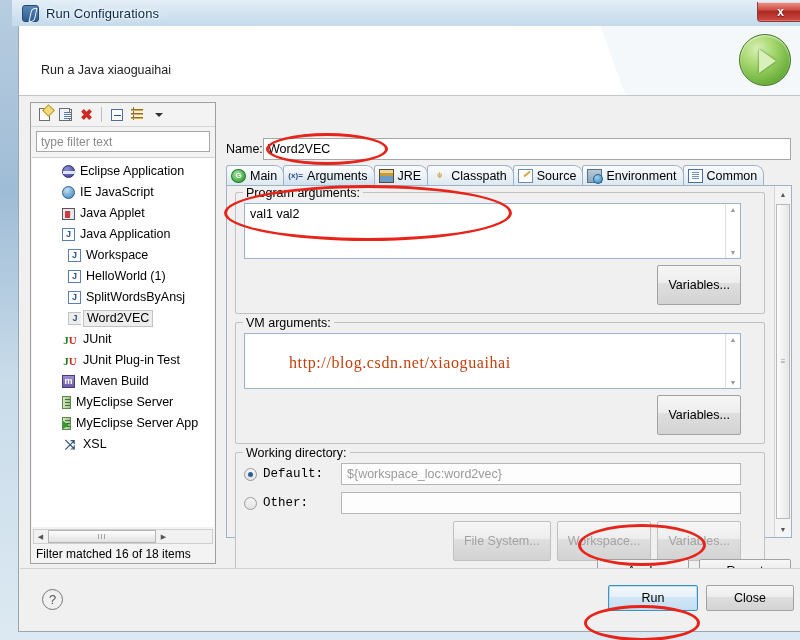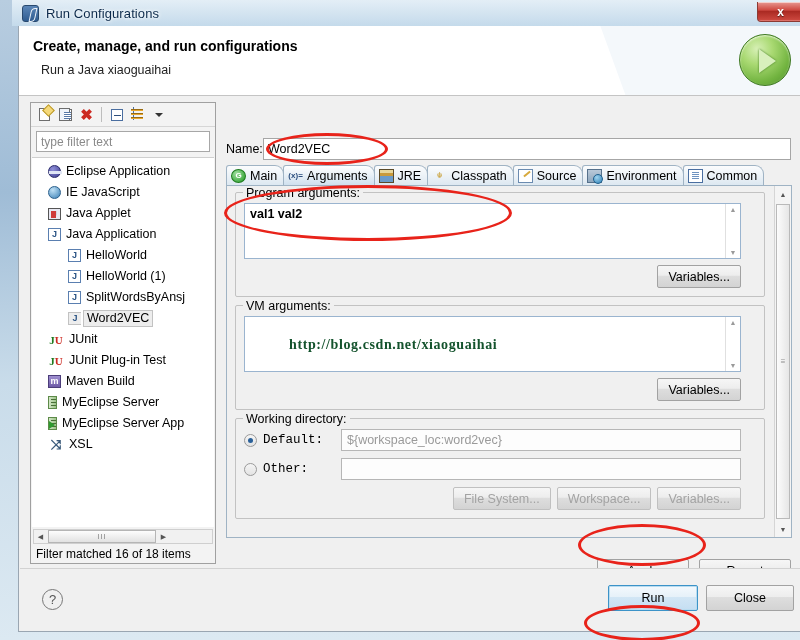--- a/index.html
+++ b/index.html
@@ -245,21 +245,21 @@
     left: 1px; right: 1px;
     top: 54px; bottom: 36px;
     background: #fff;
     border-top: 1px solid #cfcfcf;
     overflow: hidden;
     padding-top: 3px;
   }
   .tree-row {
     height: 21px;
     display: flex; align-items: center;
-    padding-left: 16px;
+    padding-left: 30px;
     font-size: 12.5px;
     white-space: nowrap;
     cursor: pointer;
   }
   .tree-row.child { padding-left: 36px; }
   .tree-row.selected > .tree-label {
     background: #ededed;
     border: 1px solid #c2c2c2;
     padding: 0 3px;
     margin-left: -2px;
@@ -537,45 +537,44 @@
   }
   .textarea {
     background: #fff;
     border: 1px solid #9ab4cf;
     height: 56px;
     position: relative;
     padding: 3px 5px;
     font-size: 12.5px;
     overflow: hidden;
     cursor: text;
-    font-weight: bold;
   }
   .ta-scroll {
     position: absolute; right: 0; top: 0; bottom: 0;
     width: 15px;
     background: #fff;
     border-left: 1px solid #e0e0e0;
     display: flex; flex-direction: column; justify-content: space-between;
     align-items: center;
     padding: 2px 0;
   }
   .ta-scroll .ar {
     font-size: 7px; color: #9a9a9a; line-height: 7px;
   }
   .watermark {
-    color: #14532d;
+    color: #c2410c;
     font-family: "Liberation Serif", serif;
-    font-size: 14px;
+    font-size: 16px;
     letter-spacing: .6px;
     position: absolute;
     left: 44px; top: 20px;
     user-select: none;
   }
   .btn {
-    height: 23px;
+    height: 40px;
     min-width: 74px;
     padding: 0 10px;
     background: linear-gradient(to bottom, #f6f6f6 0%, #ededed 45%, #dedede 46%, #d3d3d3 100%);
     border: 1px solid #a2a2a2;
     border-radius: 2px;
     font-size: 12.5px;
     display: inline-flex; align-items: center; justify-content: center;
     cursor: pointer;
     color: #000;
   }
@@ -711,21 +710,20 @@
 
   <div id="titlebar">
     <div id="title-icon"></div>
     <div id="title-text">Run Configurations</div>
     <div id="close-button">x</div>
   </div>
 
   <div id="client">
 
     <div id="header">
-      <div id="header-title">Create, manage, and run configurations</div>
       <div id="header-sub">Run a Java xiaoguaihai</div>
       <div id="run-glyph"></div>
     </div>
 
     <div id="left-panel">
 
       <div id="tree-toolbar">
         <div class="tb-btn">
           <span class="ic-new"></span>
         </div>
@@ -766,21 +764,21 @@
           <div class="tree-row">
             <span class="t-icon ic-japplet">J</span>
             <span class="tree-label">Java Applet</span>
           </div>
           <div class="tree-row">
             <span class="t-icon ic-java">J</span>
             <span class="tree-label">Java Application</span>
           </div>
           <div class="tree-row child">
             <span class="t-icon ic-java">J</span>
-            <span class="tree-label">HelloWorld</span>
+            <span class="tree-label">Workspace</span>
           </div>
           <div class="tree-row child">
             <span class="t-icon ic-java">J</span>
             <span class="tree-label">HelloWorld (1)</span>
           </div>
           <div class="tree-row child">
             <span class="t-icon ic-java">J</span>
             <span class="tree-label">SplitWordsByAnsj</span>
           </div>
           <div class="tree-row child selected">

